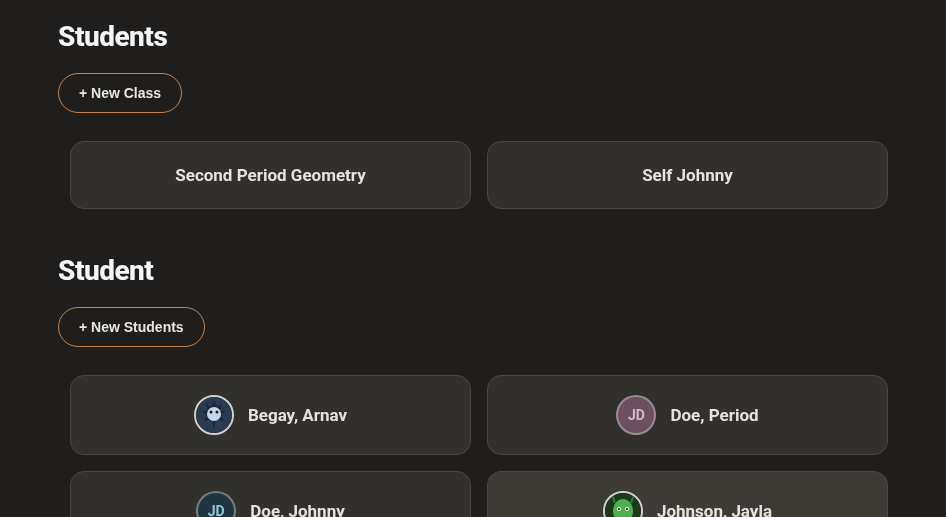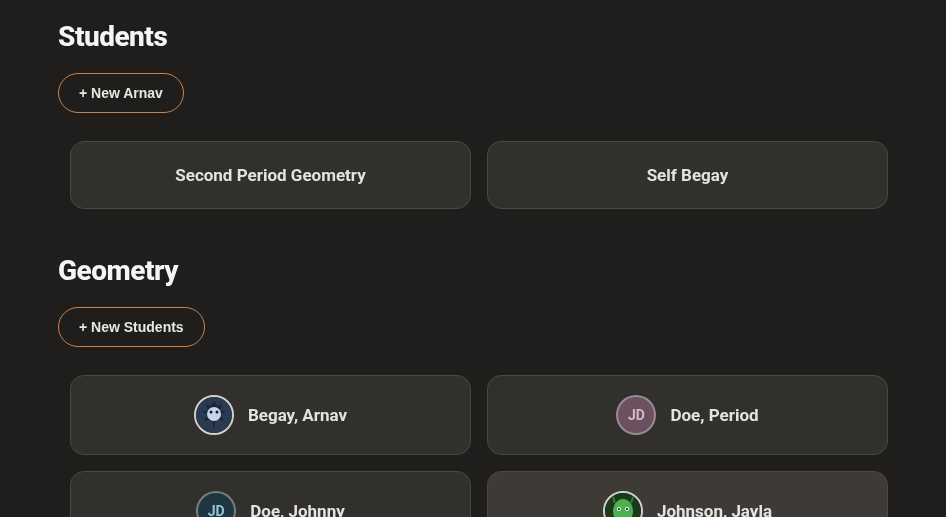--- a/index.html
+++ b/index.html
@@ -96,33 +96,33 @@
       font-size: 17px;
       font-weight: 700;
       color: #e5e3dd;
     }
   </style>
 </head>
 <body>
 
 <div class="section">
   <h1 class="section-title">Students</h1>
-  <button class="new-btn">+ New Arnav</button>
+  <button class="new-btn">+ New Class</button>
   <div class="grid">
     <div class="card">
       <span class="card-label">Second Period Geometry</span>
     </div>
     <div class="card">
-      <span class="card-label">Self Begay</span>
+      <span class="card-label">Self Johnny</span>
     </div>
   </div>
 </div>
 
 <div class="section">
-  <h1 class="section-title">Geometry</h1>
+  <h1 class="section-title">Student</h1>
   <button class="new-btn">+ New Students</button>
   <div class="grid">
     <div class="student-card">
       <div class="avatar avatar-image">
         <svg width="36" height="36" viewBox="0 0 36 36">
           <circle cx="18" cy="18" r="18" fill="#2a3a50"></circle>
           <path d="M18 4 L22 10 L26 6 L24 14 L30 14 L24 18 L28 24 L20 22 L18 32 L16 22 L8 24 L12 18 L6 14 L12 14 L10 6 L14 10 Z" fill="#1a2535"></path>
           <circle cx="18" cy="17" r="7" fill="#c5d6e8"></circle>
           <circle cx="15" cy="15" r="1.5" fill="#1a1a1a"></circle>
           <circle cx="21" cy="15" r="1.5" fill="#1a1a1a"></circle>

